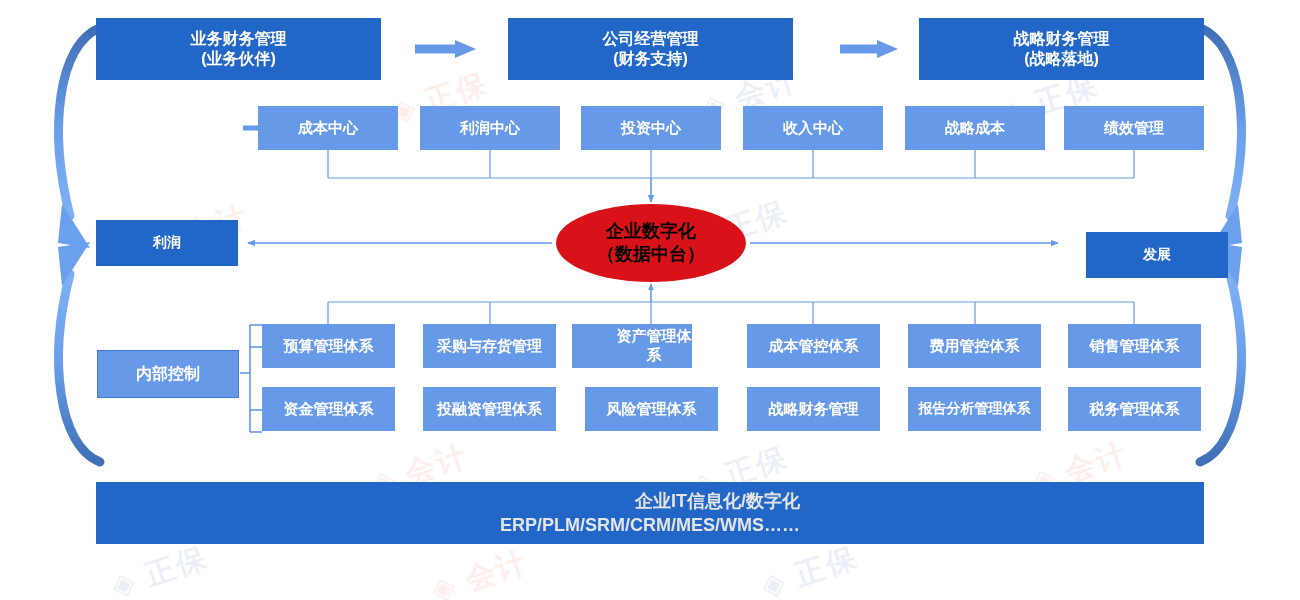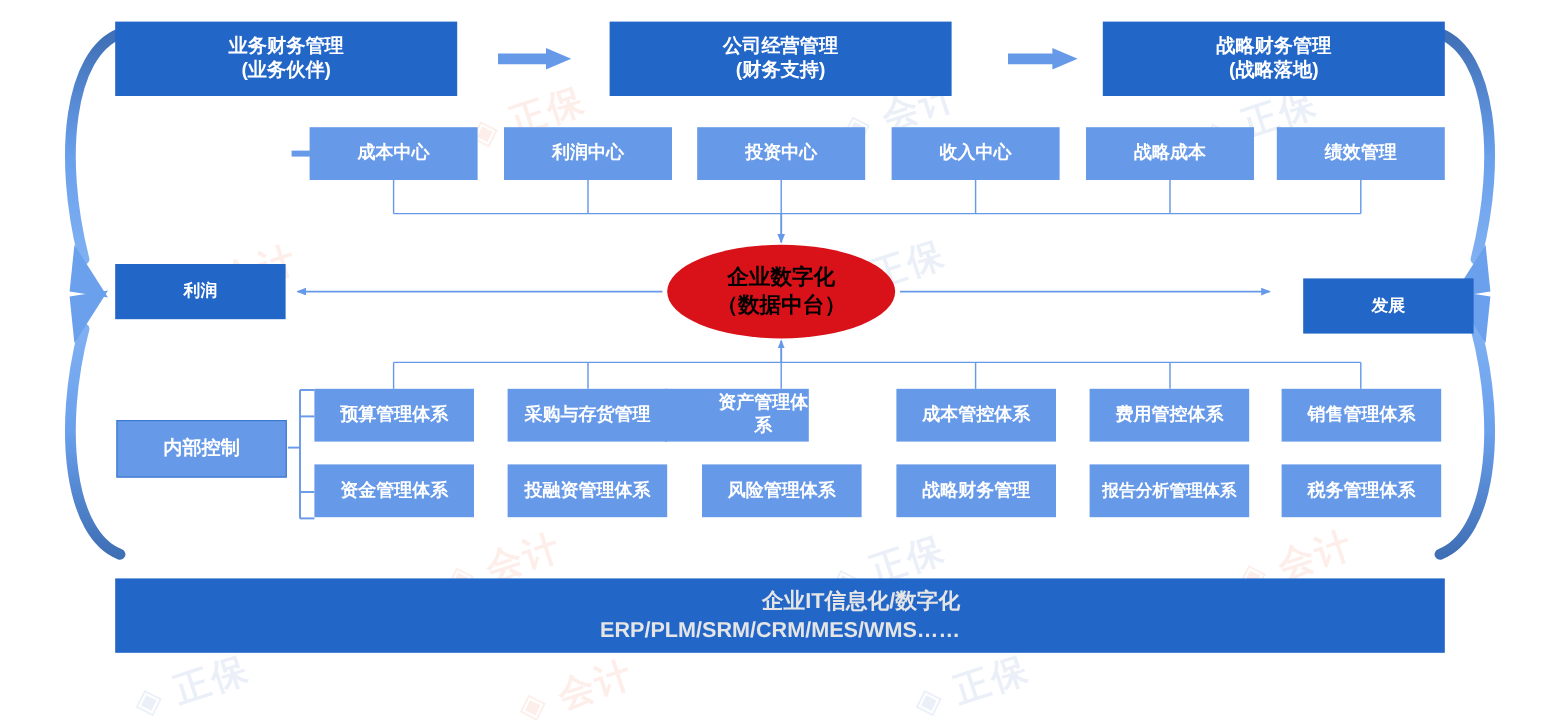--- a/index.html
+++ b/index.html
@@ -198,21 +198,21 @@
   <div class="box lightb ictl" style="left:97px;top:350px;">
     <span>内部控制</span>
   </div>
 
   <div class="box light grid" style="left:262px;top:324px;width:133px;">
     <span>预算管理体系</span>
   </div>
   <div class="box light grid" style="left:423px;top:324px;width:133px;">
     <span>采购与存货管理</span>
   </div>
-  <div class="box light grid" style="left:554px;top:324px;width:120px;padding-left:44px;">
+  <div class="box light grid" style="left:572px;top:324px;width:120px;padding-left:44px;">
     <span>资产管理体系</span>
   </div>
   <div class="box light grid" style="left:747px;top:324px;width:133px;">
     <span>成本管控体系</span>
   </div>
   <div class="box light grid" style="left:908px;top:324px;width:133px;">
     <span>费用管控体系</span>
   </div>
   <div class="box light grid" style="left:1068px;top:324px;width:133px;">
     <span>销售管理体系</span>

